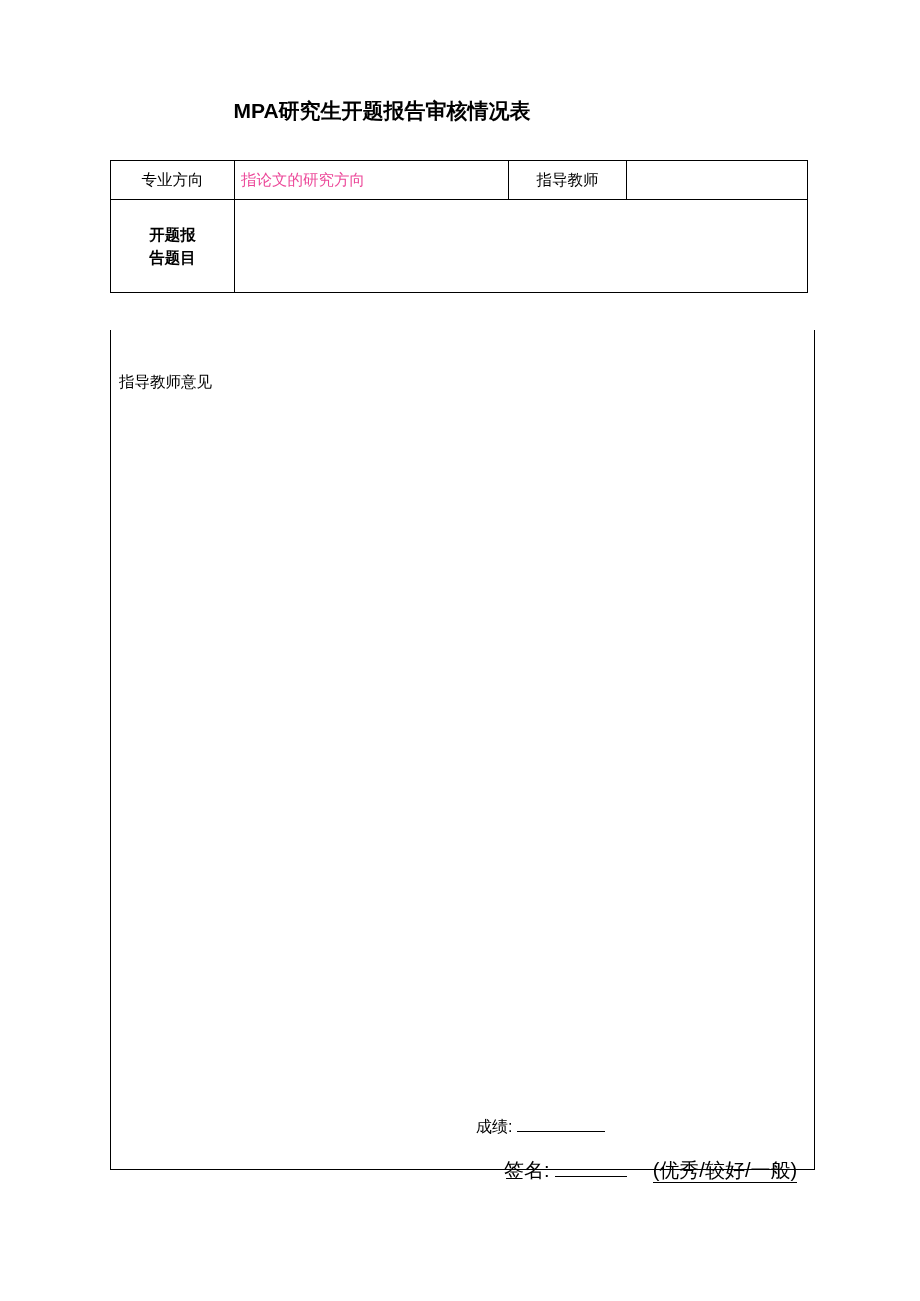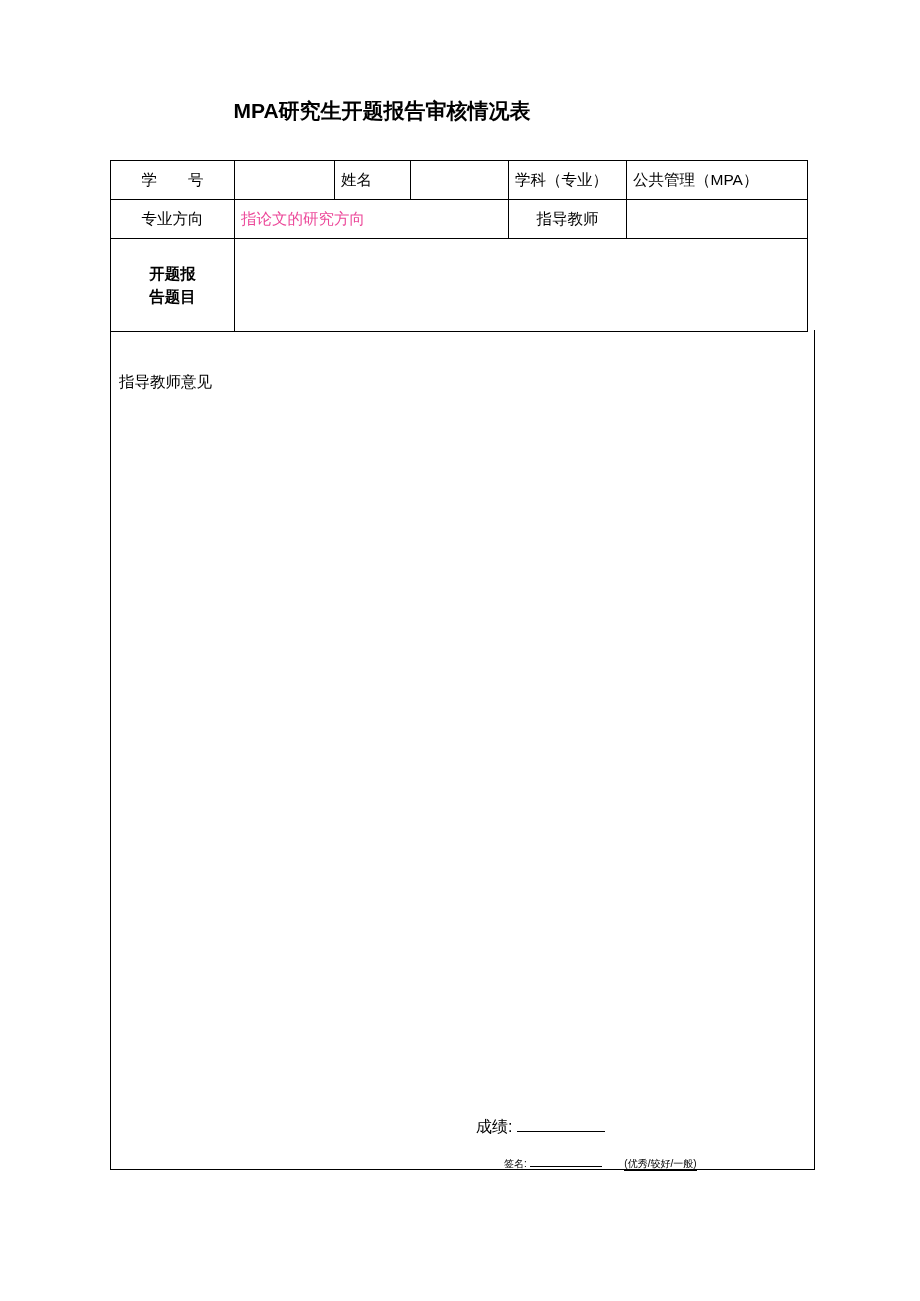--- a/index.html
+++ b/index.html
@@ -94,21 +94,21 @@
     position: absolute;
     left: 365px;
     top: 787px;
     font-size: 16px;
     white-space: nowrap;
   }
   .sign-line {
     position: absolute;
     left: 393px;
     top: 827px;
-    font-size: 10px;
+    font-size: 20px;
     white-space: nowrap;
   }
   .ul {
     display: inline-block;
     border-bottom: 1px solid #000000;
   }
   .u-score { width: 88px; }
   .u-sign { width: 72px; }
   .grade-opts {
     margin-left: 20px;
@@ -126,28 +126,20 @@
   <table class="form-table">
     <colgroup>
       <col style="width:124px">
       <col style="width:100px">
       <col style="width:76px">
       <col style="width:98px">
       <col style="width:118px">
       <col style="width:181px">
     </colgroup>
     <tbody>
-      <tr class="row1">
-        <td class="c-label c-spaced">学　　号</td>
-        <td></td>
-        <td class="c-label-left">姓名</td>
-        <td></td>
-        <td class="c-label-left">学科（专业）</td>
-        <td class="c-label-left">公共管理（MPA）</td>
-      </tr>
       <tr class="row2">
         <td class="c-label">专业方向</td>
         <td class="red-note" colspan="3">指论文的研究方向</td>
         <td class="c-label">指导教师</td>
         <td></td>
       </tr>
       <tr class="row3">
         <td class="title-cell">
           <span>开题报</span>
           <span>告题目</span>

